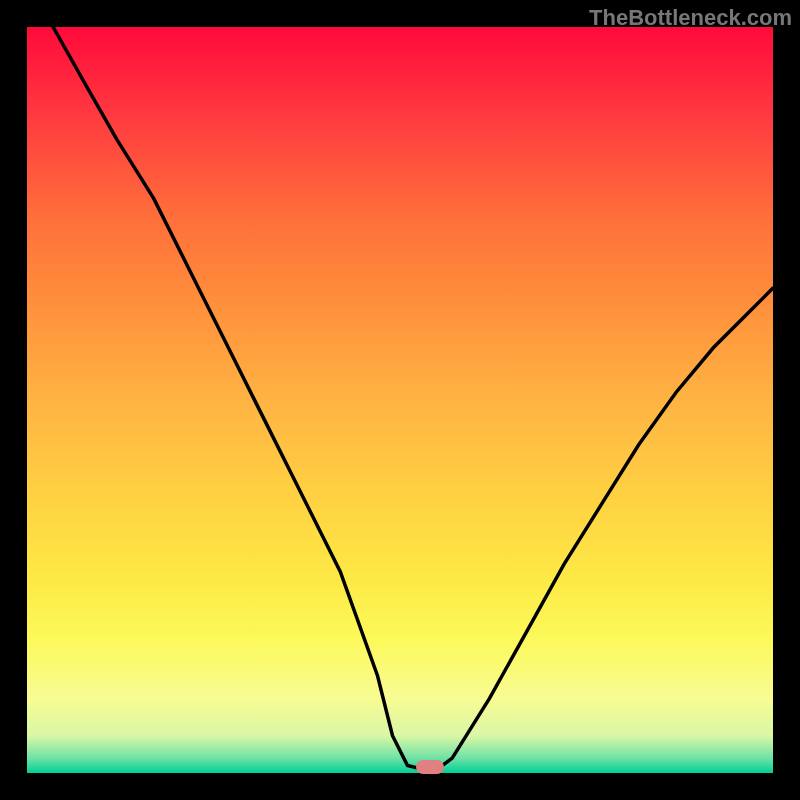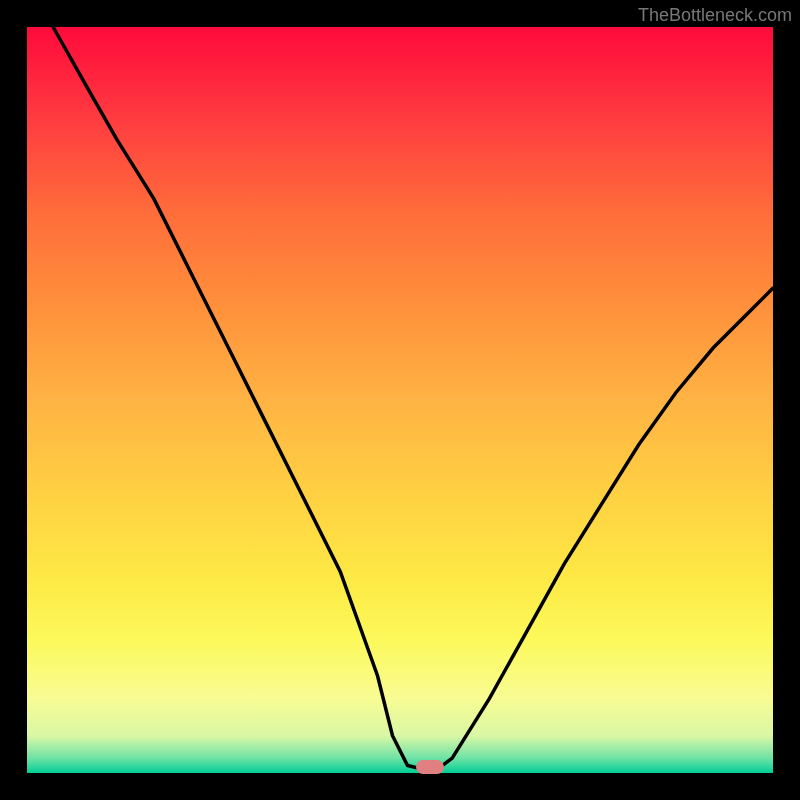--- a/index.html
+++ b/index.html
@@ -10,22 +10,22 @@
     background-color: black;
     position: relative;
     overflow: hidden;
     font-family: Arial, sans-serif;
   }
   .watermark {
     position: absolute;
     top: 5px;
     right: 8px;
     color: #777777;
-    font-size: 18px;
-    font-weight: 400;
+    font-size: 22px;
+    font-weight: 700;
     z-index: 10;
   }
   .frame {
     position: absolute;
     top: 27px;
     left: 27px;
     width: 746px;
     height: 746px;
     background: linear-gradient(to bottom,
       #ff0a3b 0%,

